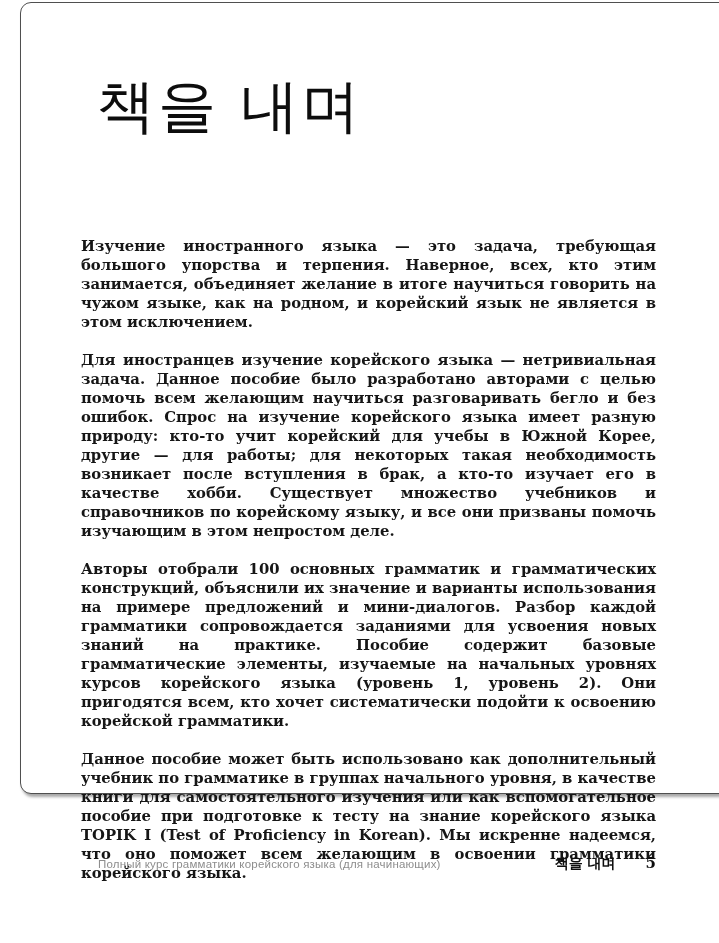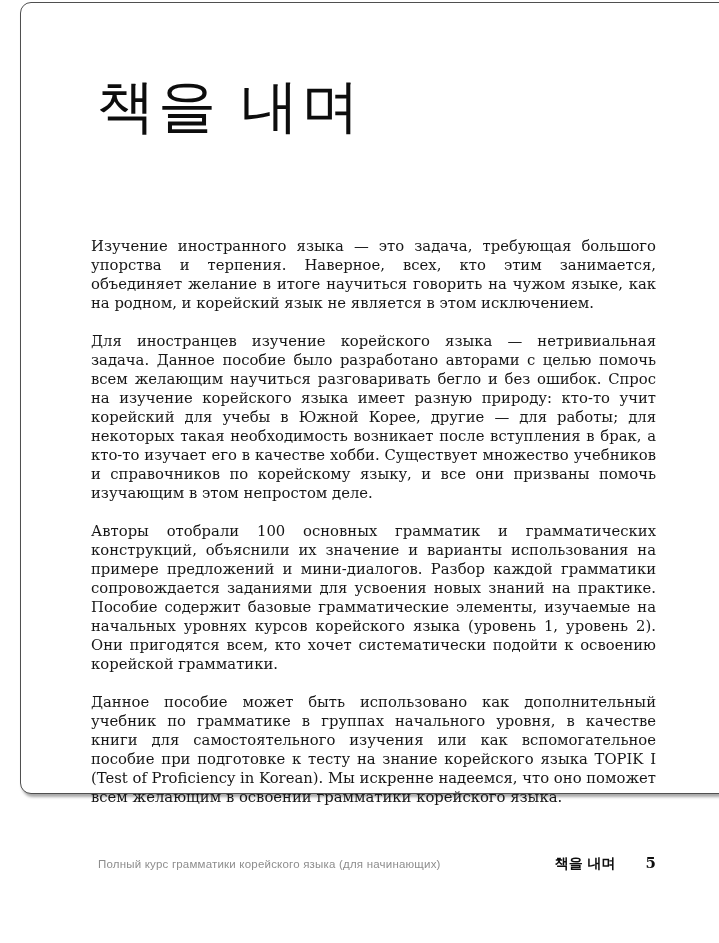--- a/index.html
+++ b/index.html
@@ -42,26 +42,26 @@
     margin: 0;
     font-size: 47px;
     line-height: 1.15;
     font-weight: 400;
     letter-spacing: 0.5px;
     color: #2c2c2c;
     font-family: "Liberation Serif", "DejaVu Serif", serif;
   }
   .body-text {
     position: absolute;
-    left: 70px;
+    left: 60px;
     right: 76px;
     top: 233px;
     font-size: 14.8px;
     line-height: 19px;
-    font-weight: 400;
+    font-weight: 700;
     text-align: justify;
     color: #161616;
     hyphens: auto;
     -webkit-hyphens: auto;
   }
   .body-text p {
     margin: 0 0 19px 0;
   }
   .body-text p:last-child {
     margin-bottom: 0;

